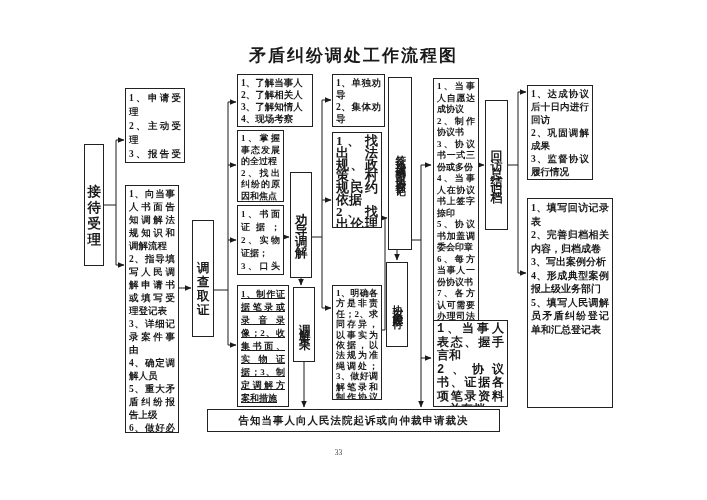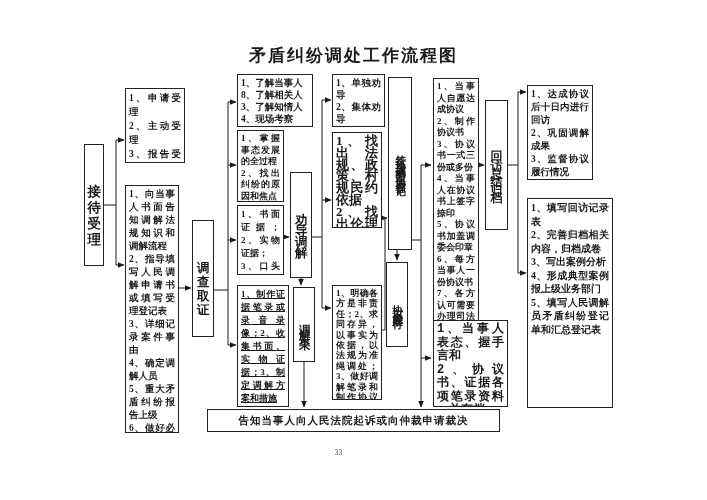--- a/index.html
+++ b/index.html
@@ -92,21 +92,21 @@
 4、委托受理
 5、指定受理</div>
 <div class="box list" style="left:125px;top:185px;width:54px;height:248px;font-size:9.5px;line-height:13px;">1、向当事人书面告知调解法规知识和调解流程
 2、指导填写人民调解申请书或填写受理登记表
 3、详细记录案件事由
 4、确定调解人员
 5、重大矛盾纠纷报告上级
 6、做好必要的准备工作</div>
 
 <div class="box list" style="left:237px;top:74px;width:76px;height:53px;font-size:9.5px;line-height:12px;">1、了解当事人
-8、了解相关人
+2、了解相关人
 3、了解知情人
 4、现场考察</div>
 <div class="box list" style="left:237px;top:130px;width:47px;height:72px;font-size:9px;line-height:11.5px;">1、掌握事态发展的全过程
 2、找出纠纷的原因和焦点</div>
 <div class="box list" style="left:237px;top:205px;width:47px;height:70px;font-size:9px;line-height:13px;">1、书面证据；2、实物证据；
 3、口头及其他证据</div>
 <div class="box list" style="left:237px;top:285px;width:52px;height:122px;font-size:9px;line-height:13px;text-decoration:underline;">1、制作证据笔录或录音录像；2、收集书面、实物证据；3、制定调解方案和措施</div>
 
 <div class="box list" style="left:332px;top:74px;width:53px;height:53px;font-size:9.5px;line-height:12px;">1、单独劝导
 2、集体劝导</div>

